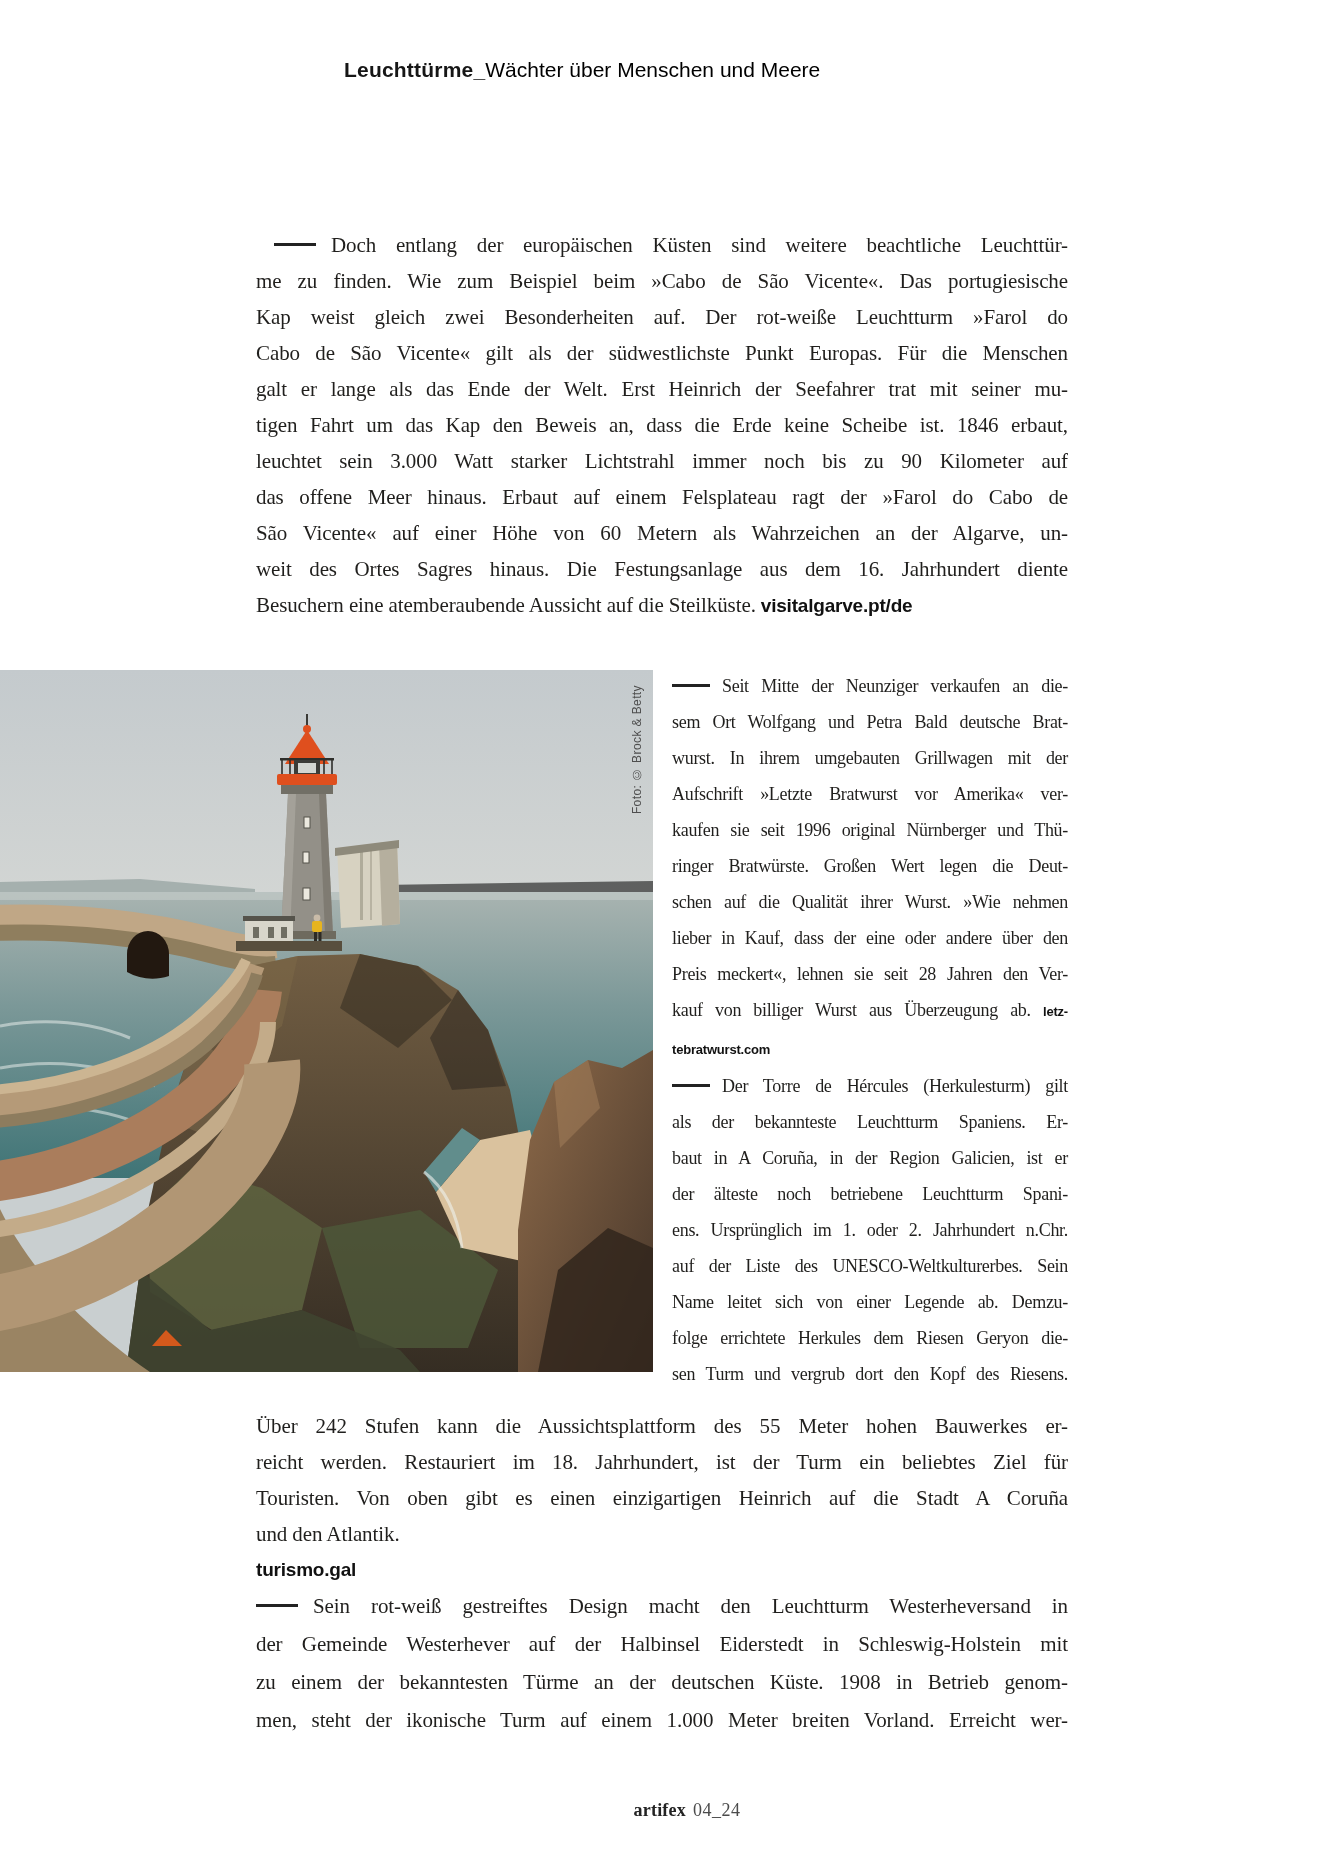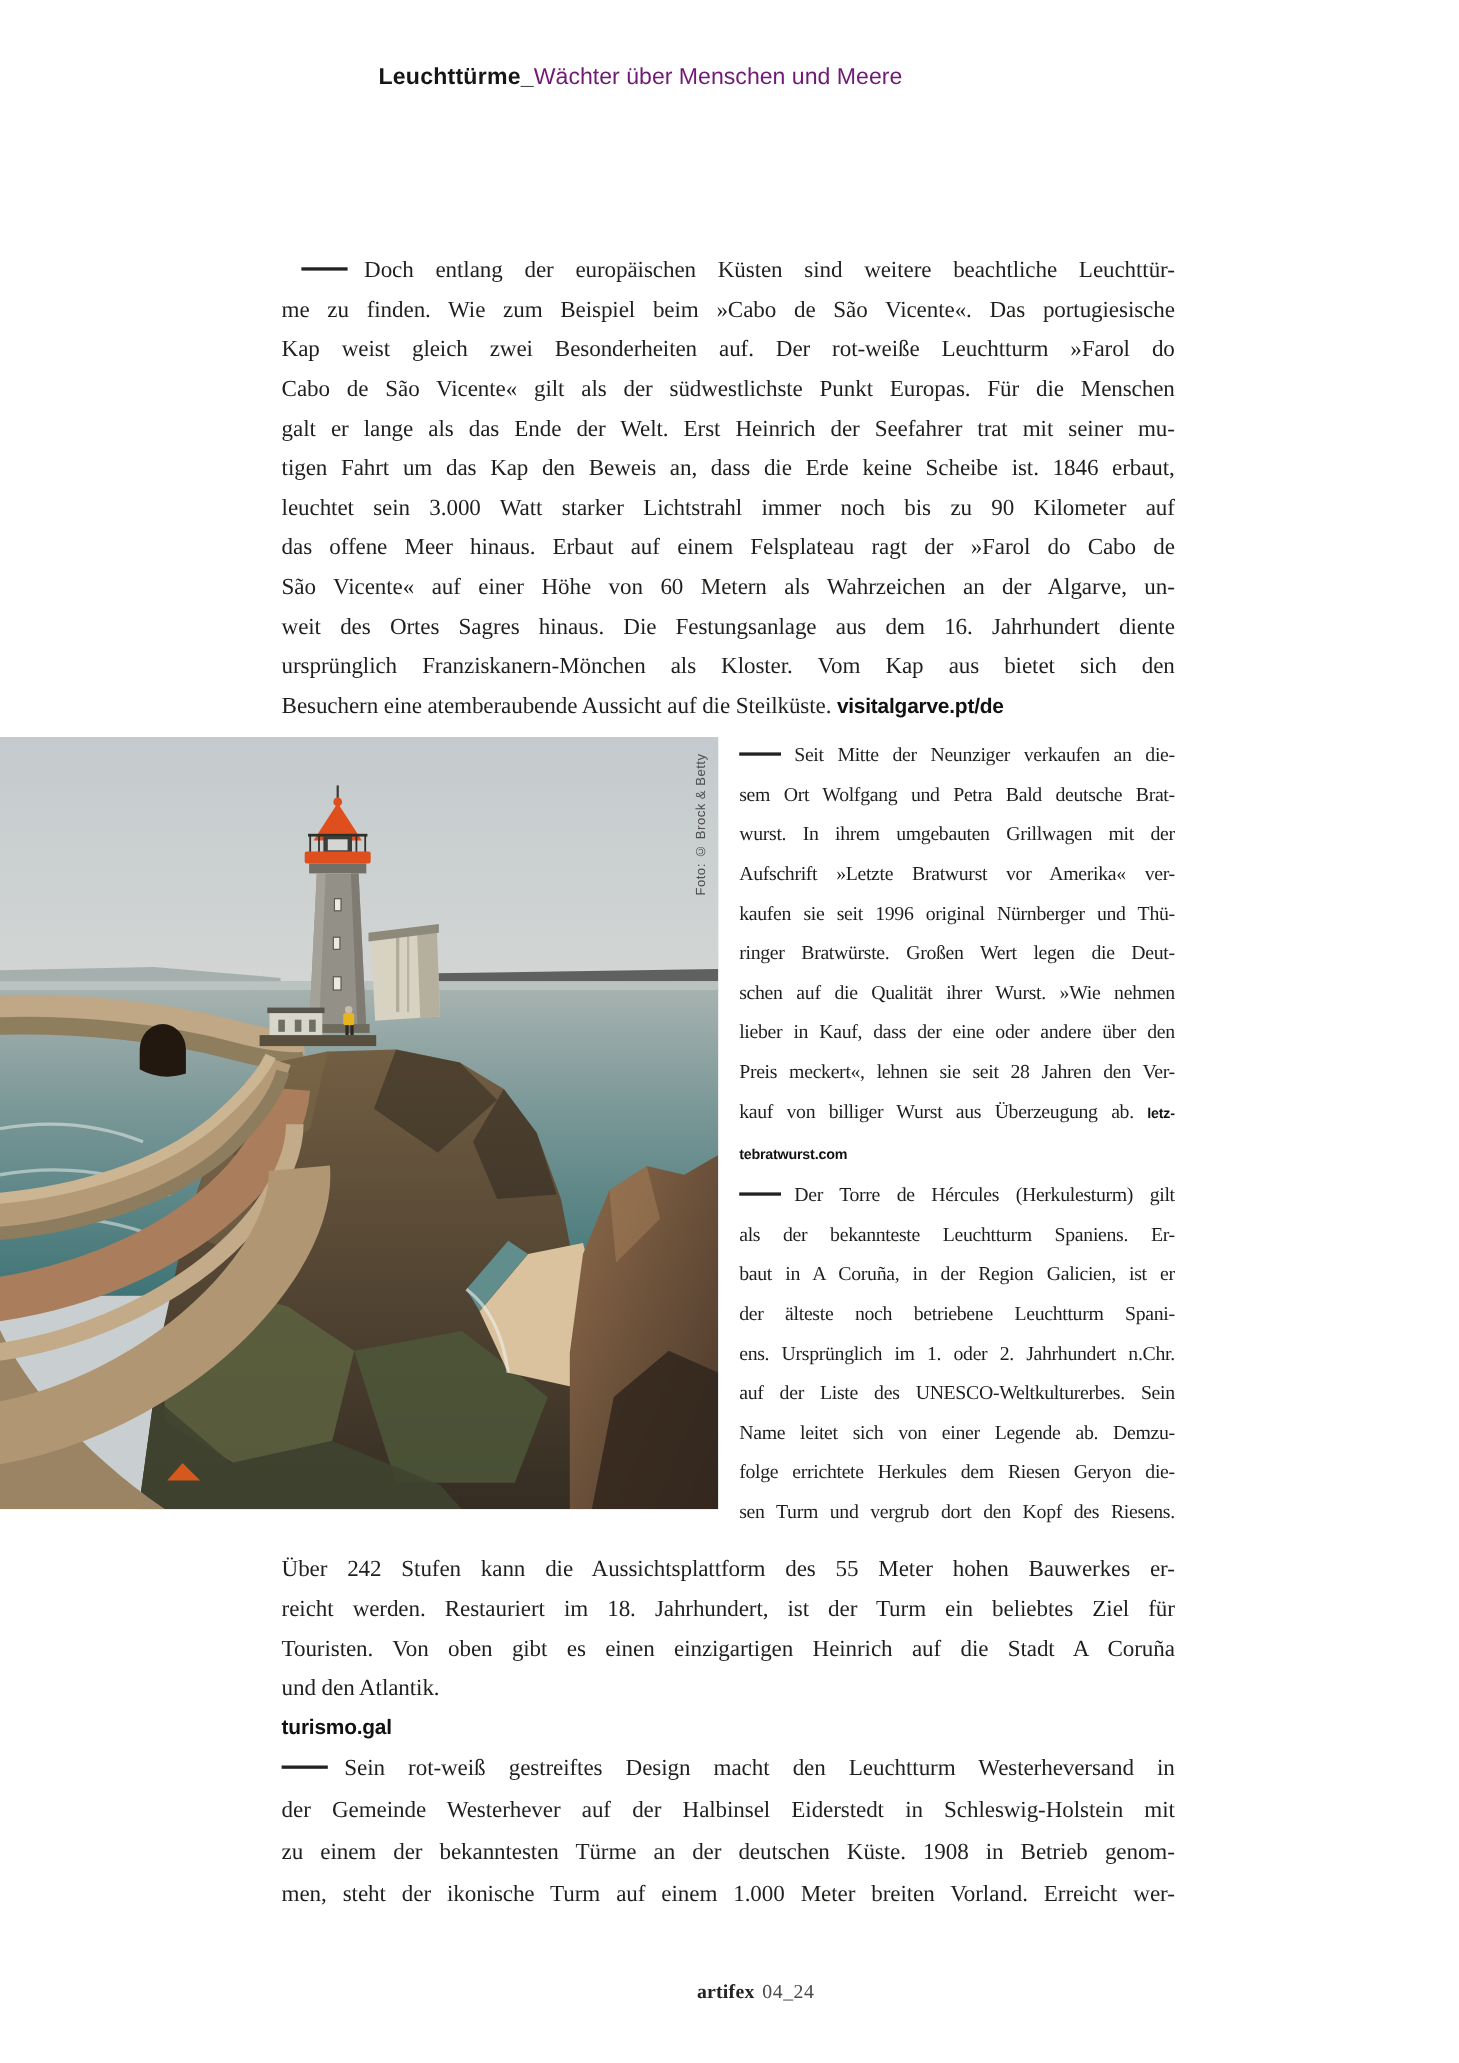--- a/index.html
+++ b/index.html
@@ -6,21 +6,21 @@
   body {
     width:1326px; height:1875px; background:#ffffff; position:relative;
     font-family:"Liberation Serif", serif; color:#201f1d;
     -webkit-font-smoothing:antialiased;
   }
   .header {
     position:absolute; left:344px; top:56px;
     font-family:"Liberation Sans", sans-serif; font-size:21px; line-height:28px;
   }
   .header .sect { font-weight:700; color:#161616; letter-spacing:.2px; }
-  .header .sub  { font-weight:400; color:#701a75; }
+  .header .sub  { font-weight:400; color:#000000; }
 
   .textline {
     font-size:21px; line-height:36px; letter-spacing:-0.1px;
     text-align:justify; text-align-last:justify; white-space:nowrap;
   }
   .textline.last { text-align-last:left; }
   .block-p1   { position:absolute; left:256px; top:227px;  width:812px; }
   .col-right  { position:absolute; left:672px; top:668px;  width:396px; }
   .col-right .textline { font-size:18px; letter-spacing:-0.3px; }
   .block-cont { position:absolute; left:256px; top:1408px; width:812px; }
@@ -70,21 +70,20 @@
   <div class="textline"><span class="dash indent"></span><span>Doch entlang der europäischen Küsten sind weitere beachtliche Leuchttür-</span></div>
   <div class="textline">me zu finden. Wie zum Beispiel beim »Cabo de São Vicente«. Das portugiesische</div>
   <div class="textline">Kap weist gleich zwei Besonderheiten auf. Der rot-weiße Leuchtturm »Farol do</div>
   <div class="textline">Cabo de São Vicente« gilt als der südwestlichste Punkt Europas. Für die Menschen</div>
   <div class="textline">galt er lange als das Ende der Welt. Erst Heinrich der Seefahrer trat mit seiner mu-</div>
   <div class="textline">tigen Fahrt um das Kap den Beweis an, dass die Erde keine Scheibe ist. 1846 erbaut,</div>
   <div class="textline">leuchtet sein 3.000 Watt starker Lichtstrahl immer noch bis zu 90 Kilometer auf</div>
   <div class="textline">das offene Meer hinaus. Erbaut auf einem Felsplateau ragt der »Farol do Cabo de</div>
   <div class="textline">São Vicente« auf einer Höhe von 60 Metern als Wahrzeichen an der Algarve, un-</div>
   <div class="textline">weit des Ortes Sagres hinaus. Die Festungsanlage aus dem 16. Jahrhundert diente</div>
-  <div class="textline">ursprünglich Franziskanern-Mönchen als Kloster. Vom Kap aus bietet sich den</div>
   <div class="textline last"><span>Besuchern eine atemberaubende Aussicht auf die Steilküste.</span><span class="biglink" style="margin-left:5px">visitalgarve.pt/de</span></div>
 </div>
 
 <div class="photo">
   <svg viewBox="0 0 653 702" width="653" height="702" preserveAspectRatio="none">
     <defs>
       <linearGradient id="gSky" x1="0" y1="0" x2="0" y2="1">
           <stop offset="0" stop-color="#c4cacd"></stop>
           <stop offset="1" stop-color="#d3d6d4"></stop>
         </linearGradient>

